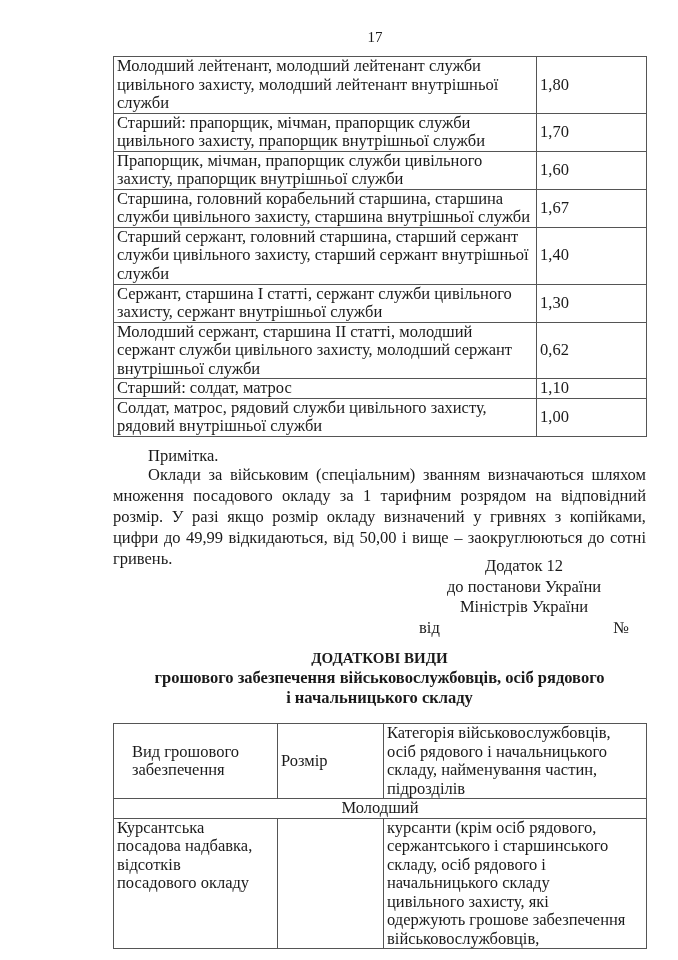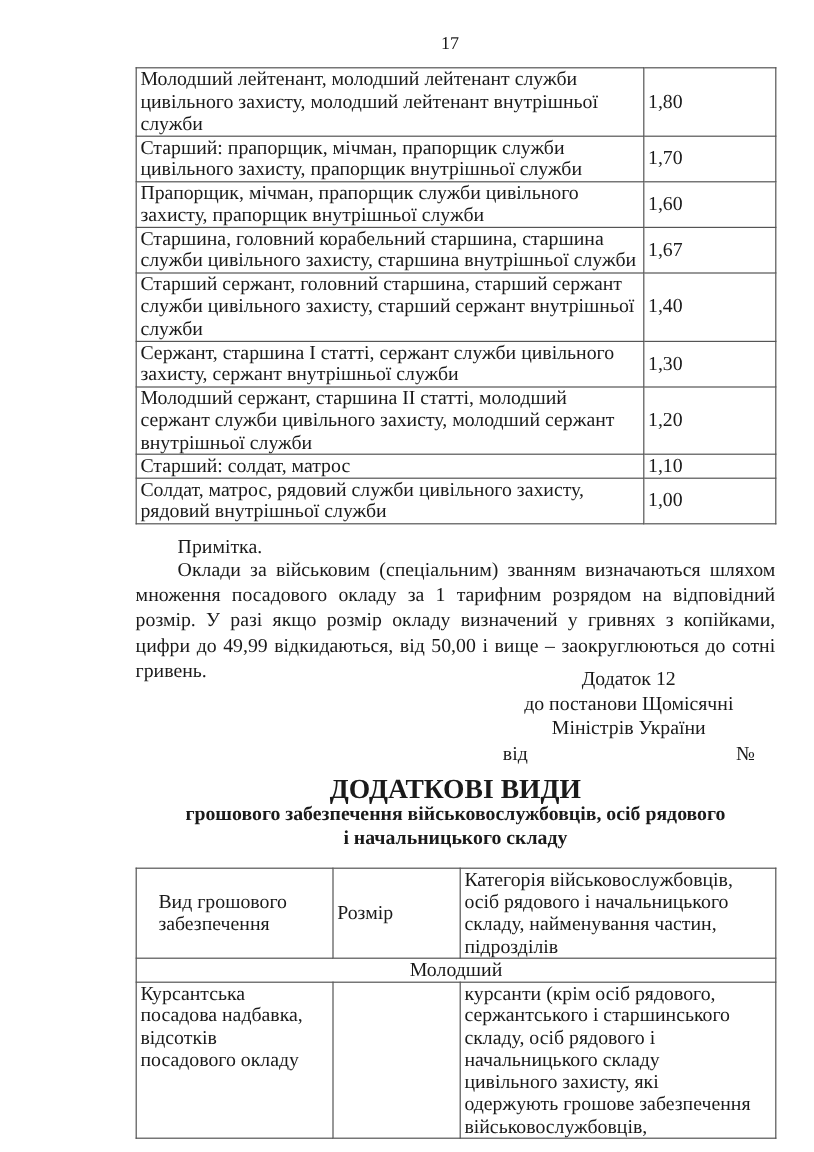--- a/index.html
+++ b/index.html
@@ -19,21 +19,21 @@
   #rank-table col.c2 { width: 110px; }
   #rank-table td.val { }
 
   #note-title { left: 148px; top: 446px; }
   #note-text { left: 113px; top: 464px; width: 533px; line-height: 21px; text-align: justify; text-indent: 35px; }
 
   #appendix { left: 419px; top: 556px; line-height: 20.5px; width: 210px; text-align: center; }
   #appendix .row { display: flex; justify-content: space-between; }
 
   #heading { left: 113px; top: 648px; width: 533px; text-align: center; font-weight: bold; line-height: 20px; }
-  #heading .h1 { font-size: 23px; }
+  #heading .h1 { font-size: 15px; }
 
   #pay-table { left: 113px; top: 723px; width: 533px; }
   #pay-table col.c1 { width: 164px; }
   #pay-table col.c2 { width: 106px; }
   #pay-table col.c3 { width: 263px; }
   #pay-table th { text-align: left; height: 54px; font-family: Liberation Serif, serif; }
   #pay-table td.section { text-align: center; height: 18px; }
   #pay-table td.top { vertical-align: top; height: 108px; margin-left: 11px; }
 </style>
 </head>
@@ -66,39 +66,39 @@
     <tr style="height:57px">
         <td>Старший сержант, головний старшина, старший сержант служби цивільного захисту, старший сержант внутрішньої служби</td>
         <td class="val">1,40</td>
       </tr>
     <tr style="height:38px">
         <td>Сержант, старшина I статті, сержант служби цивільного захисту, сержант внутрішньої служби</td>
         <td class="val">1,30</td>
       </tr>
     <tr style="height:56px">
         <td>Молодший сержант, старшина II статті, молодший сержант служби цивільного захисту, молодший сержант внутрішньої служби</td>
-        <td class="val">1,20</td>
+        <td class="val">0,62</td>
       </tr>
     <tr style="height:18px">
         <td>Старший: солдат, матрос</td>
         <td class="val">1,10</td>
       </tr>
     <tr style="height:37px">
         <td>Солдат, матрос, рядовий служби цивільного захисту, рядовий внутрішньої служби</td>
         <td class="val">1,00</td>
       </tr>
   </tbody>
 </table>
 
 <div id="note-title" class="abs">Примітка.</div>
 <div id="note-text" class="abs">Оклади за військовим (спеціальним) званням визначаються шляхом множення посадового окладу за 1 тарифним розрядом на відповідний розмір. У разі якщо розмір окладу визначений у гривнях з копійками, цифри до 49,99 відкидаються, від 50,00 і вище – заокруглюються до сотні гривень.</div>
 
 <div id="appendix" class="abs">
   <div>Додаток 12</div>
-  <div>до постанови Щомісячні</div>
+  <div>до постанови України</div>
   <div>Міністрів України</div>
   <div class="row">
     <span>від</span>
     <span>№</span>
   </div>
 </div>
 
 <div id="heading" class="abs">
   <div class="h1">ДОДАТКОВІ ВИДИ</div>
   <div style="padding:0 40px;">грошового забезпечення військовослужбовців, осіб рядового і начальницького складу</div>

